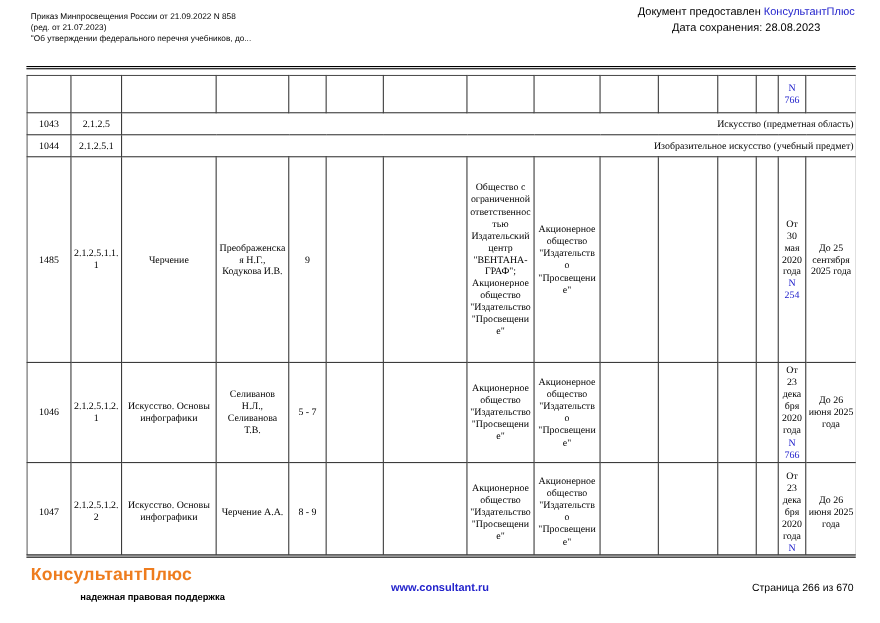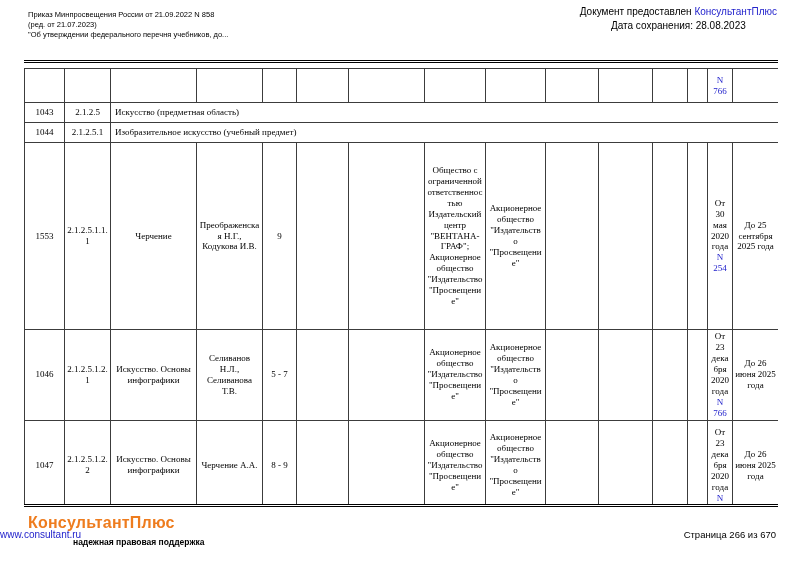--- a/index.html
+++ b/index.html
@@ -16,34 +16,34 @@
           border-top:1px solid #000; border-bottom:1px solid #000; }
   .rule-top { top:60px; }
   .rule-bottom { top:504px; }
 
   
   .table-wrap { position:absolute; left:24px; top:68px; width:754px; height:436px; overflow:hidden; }
   table { border-collapse:collapse; table-layout:fixed; width:754px;
           font-family:"Liberation Serif", serif; font-size:9px; }
   td { border:1px solid #3c3c3c; text-align:center; vertical-align:middle;
        padding:1px 2px; line-height:1.22; overflow-wrap:anywhere; word-break:break-word; }
-  td.left { text-align:left; padding-left:4px; }
+  td.left { text-align:right; padding-left:4px; }
   tr.r-carry { height:34px; }
   tr.r-sec   { height:20px;padding-left:12px; }
   tr.r-1045  { height:187px; }
   tr.r-1046  { height:88px; }
   tr.r-1047  { height:90px; }
   .num-blue { display:block; color:#2323cc; cursor:pointer; }
 
   
   .logo-title { position:absolute; left:28px; top:514px; font-size:16px; font-weight:bold;
                 color:#ee7c1e; letter-spacing:0.2px; }
   .logo-tagline { position:absolute; left:29px; top:537px; font-size:8.5px; font-weight:bold;margin-left:44px; }
-  .footer-url { position:absolute; left:0; top:529px; width:800px; 
-                font-size:10px; font-weight:normal; }
+  .footer-url { position:absolute; left:0; top:529px; width:800px; text-align:center;
+                font-size:10px; font-weight:bold; }
   .footer-page { position:absolute; right:24px; top:529px; font-size:9.5px; }
 </style>
 </head>
 <body>
 
 <div class="hdr-left">
   <div>Приказ Минпросвещения России от 21.09.2022 N 858</div>
   <div>(ред. от 21.07.2023)</div>
   <div>"Об утверждении федерального перечня учебников, до...</div>
 </div>
@@ -102,21 +102,21 @@
       <td class="left" colspan="13">Искусство (предметная область)</td>
     </tr>
 
     <tr class="r-sec">
       <td>1044</td>
       <td>2.1.2.5.1</td>
       <td class="left" colspan="13">Изобразительное искусство (учебный предмет)</td>
     </tr>
 
     <tr class="r-1045">
-      <td>1553</td>
+      <td>1485</td>
       <td>2.1.2.5.1.1.1</td>
       <td>Черчение</td>
       <td>Преображенская Н.Г., Кодукова И.В.</td>
       <td>9</td>
       <td></td>
       <td></td>
       <td>Общество с ограниченной ответственностью Издательский центр "ВЕНТАНА-ГРАФ"; Акционерное общество "Издательство "Просвещение"</td>
       <td>Акционерное общество "Издательство "Просвещение"</td>
       <td></td>
       <td></td>

